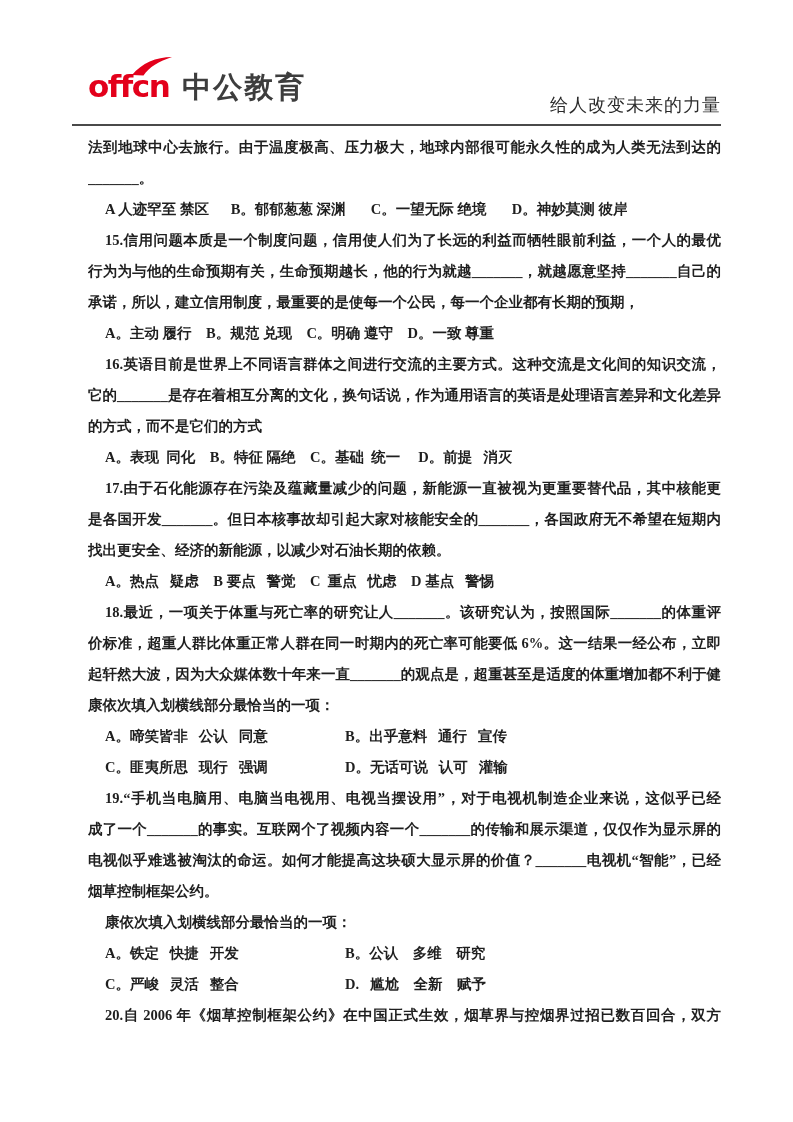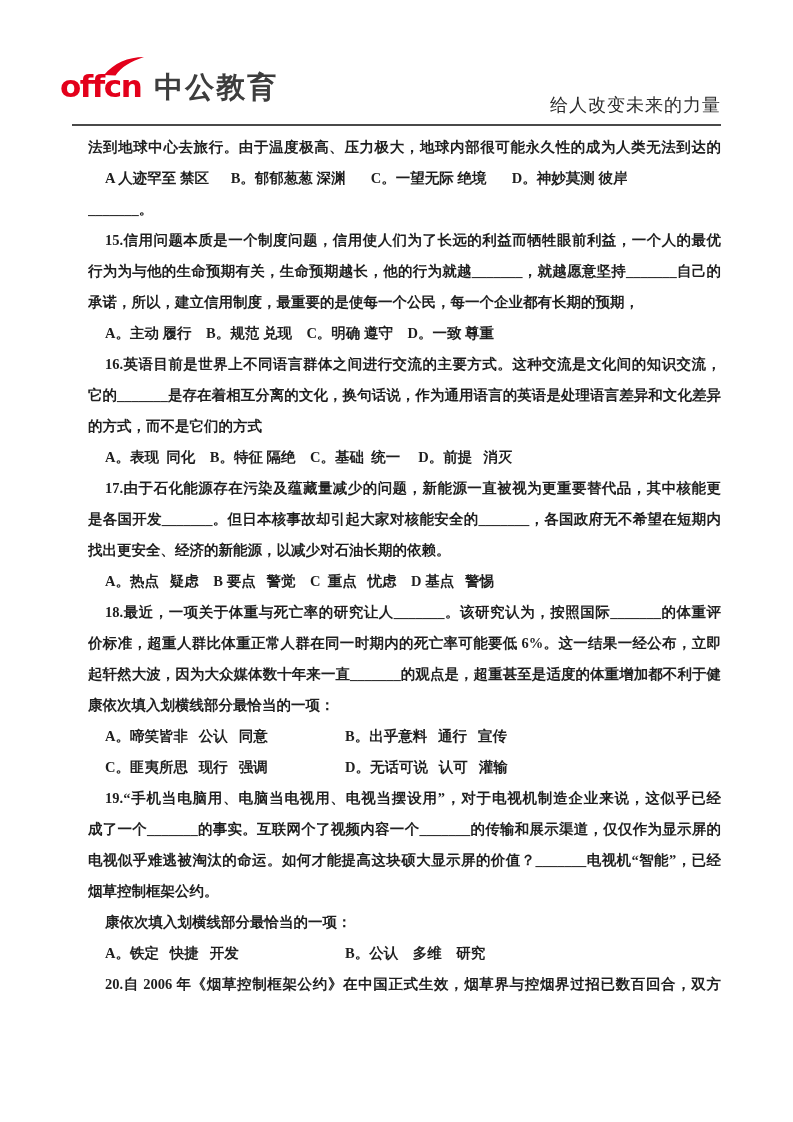--- a/index.html
+++ b/index.html
@@ -9,21 +9,21 @@
     height: 1122px;
     background: #ffffff;
     overflow: hidden;
     font-family: "Liberation Serif", "DejaVu Serif", serif;
     color: #222222;
   }
 
   
   .logo {
     position: absolute;
-    left: 60px;
+    left: 88px;
     top: 68px;
     display: flex;
     align-items: baseline;
     gap: 13px;
     white-space: nowrap;
   }
   .logo-latin {
     position: relative;
     font-family: "DejaVu Sans", "Liberation Sans", sans-serif;
     font-weight: 700;
@@ -104,22 +104,22 @@
     </span>
     <span class="logo-cn">中公教育</span>
   </div>
 
   <div class="tagline">给人改变未来的力量</div>
 
   <div class="divider" style="background: rgb(74, 74, 74);"></div>
 
   <div class="doc-body">
       <div class="ln fill">法到地球中心去旅行。由于温度极高、压力极大，地球内部很可能永久性的成为人类无法到达的</div>
+      <div class="ln">_______。</div>
       <div class="ln ind">A 人迹罕至 禁区      B。郁郁葱葱 深渊       C。一望无际 绝境       D。神妙莫测 彼岸</div>
-      <div class="ln">_______。</div>
       <div class="ln ind fill">15.信用问题本质是一个制度问题，信用使人们为了长远的利益而牺牲眼前利益，一个人的最优</div>
       <div class="ln fill">行为为与他的生命预期有关，生命预期越长，他的行为就越_______，就越愿意坚持_______自己的</div>
       <div class="ln">承诺，所以，建立信用制度，最重要的是使每一个公民，每一个企业都有长期的预期，</div>
       <div class="ln ind">A。主动 履行    B。规范 兑现    C。明确 遵守    D。一致 尊重</div>
       <div class="ln ind fill">16.英语目前是世界上不同语言群体之间进行交流的主要方式。这种交流是文化间的知识交流，</div>
       <div class="ln fill">它的_______是存在着相互分离的文化，换句话说，作为通用语言的英语是处理语言差异和文化差异</div>
       <div class="ln">的方式，而不是它们的方式</div>
       <div class="ln ind">A。表现  同化    B。特征 隔绝    C。基础  统一     D。前提   消灭</div>
       <div class="ln ind fill">17.由于石化能源存在污染及蕴藏量减少的问题，新能源一直被视为更重要替代品，其中核能更</div>
       <div class="ln fill">是各国开发_______。但日本核事故却引起大家对核能安全的_______，各国政府无不希望在短期内</div>
@@ -130,16 +130,17 @@
       <div class="ln fill">起轩然大波，因为大众媒体数十年来一直_______的观点是，超重甚至是适度的体重增加都不利于健</div>
       <div class="ln">康依次填入划横线部分最恰当的一项：</div>
       <div class="ln ind"><span class="c0">A。啼笑皆非   公认   同意</span><span class="c1">B。出乎意料   通行   宣传</span></div>
       <div class="ln ind"><span class="c0">C。匪夷所思   现行   强调</span><span class="c1">D。无话可说   认可   灌输</span></div>
       <div class="ln ind fill">19.“手机当电脑用、电脑当电视用、电视当摆设用”，对于电视机制造企业来说，这似乎已经</div>
       <div class="ln fill">成了一个_______的事实。互联网个了视频内容一个_______的传输和展示渠道，仅仅作为显示屏的</div>
       <div class="ln fill">电视似乎难逃被淘汰的命运。如何才能提高这块硕大显示屏的价值？_______电视机“智能”，已经</div>
       <div class="ln">烟草控制框架公约。</div>
       <div class="ln ind">康依次填入划横线部分最恰当的一项：</div>
       <div class="ln ind"><span class="c0">A。铁定   快捷   开发</span><span class="c1">B。公认    多维    研究</span></div>
+      <div class="ln ind"><span class="c0">C。严峻   灵活   整合</span><span class="c1">D.   尴尬    全新    赋予</span></div>
       <div class="ln ind fill">20.自 2006 年《烟草控制框架公约》在中国正式生效，烟草界与控烟界过招已数百回合，双方</div>
     </div>
 
 </div>
 
 </body></html>

